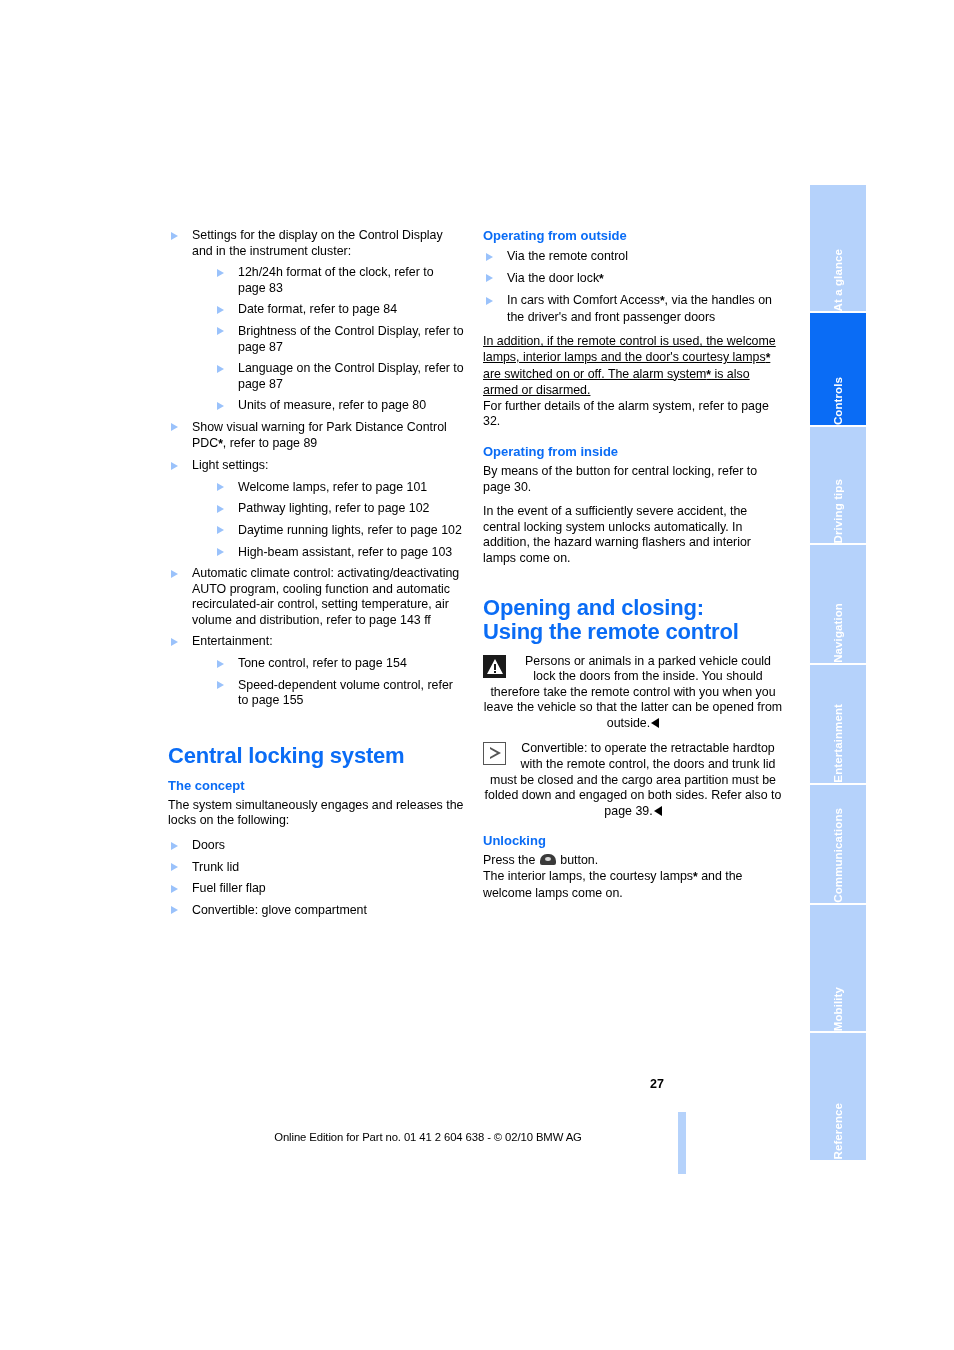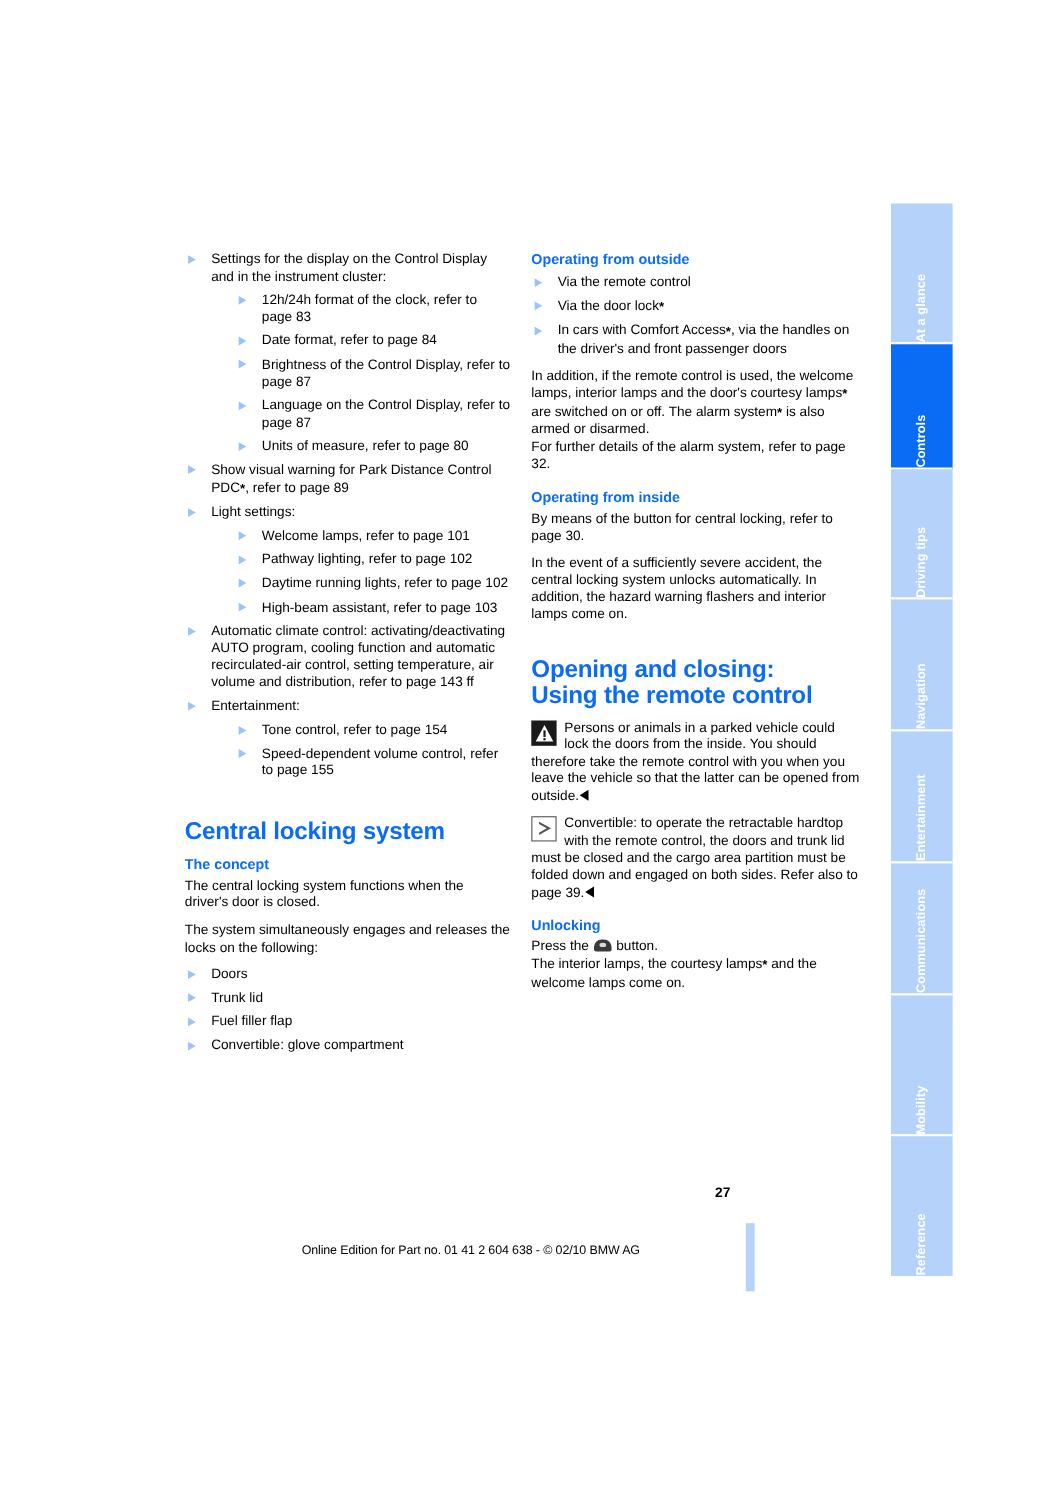--- a/index.html
+++ b/index.html
@@ -118,20 +118,21 @@
   .ast {
     font-weight: bold;
     font-size: 12px;
     vertical-align: -1px;
   }
 
   
   .notice {
     margin: 0 0 10px 0;
     position: relative;
+    text-align: center;
   }
   .notice p { margin: 0; }
   .icon-box {
     float: left;
     width: 23px;
     height: 23px;
     margin: 1px 7px 0 0;
   }
   .warn-icon {
     background: #1a1a1a;
@@ -378,21 +379,20 @@
           <li>
             <span class="tri"></span>
             <span>Speed-dependent volume control, refer to page </span><span class="pg">155</span>
           </li>
         </ul>
       </li>
     </ul>
 
     <h1 class="sec" style="margin-top:35px;">Central locking system</h1>
     <h2 class="sub">The concept</h2>
-    <p class="body">The central locking system functions when the driver's door is closed.</p>
     <p class="body">The system simultaneously engages and releases the locks on the following:</p>
 
     <ul class="bl">
       <li>
         <span class="tri"></span>
         <span>Doors</span>
       </li>
       <li>
         <span class="tri"></span>
         <span>Trunk lid</span>
@@ -419,21 +419,21 @@
       <li>
         <span class="tri"></span>
         <span>Via the door lock</span><span class="ast">*</span>
       </li>
       <li>
         <span class="tri"></span>
         <span>In cars with Comfort Access</span><span class="ast">*</span><span>, via the handles on the driver's and front passenger doors</span>
       </li>
     </ul>
 
-    <p class="body" style="margin-top:9px;margin-bottom:0;">
+    <p class="body" style="margin-top:9px;margin-bottom:0;text-decoration:underline;">
       <span>In addition, if the remote control is used, the welcome lamps, interior lamps and the door's courtesy lamps</span><span class="ast">*</span><span> are switched on or off. The alarm system</span><span class="ast">*</span><span> is also armed or disarmed.</span>
     </p>
     <p class="body" style="margin-bottom:14px;">
       <span>For further details of the alarm system, refer to page </span><span class="pg">32</span><span>.</span>
     </p>
 
     <h2 class="sub">Operating from inside</h2>
     <p class="body">
       <span>By means of the button for central locking, refer to page </span><span class="pg">30</span><span>.</span>
     </p>

